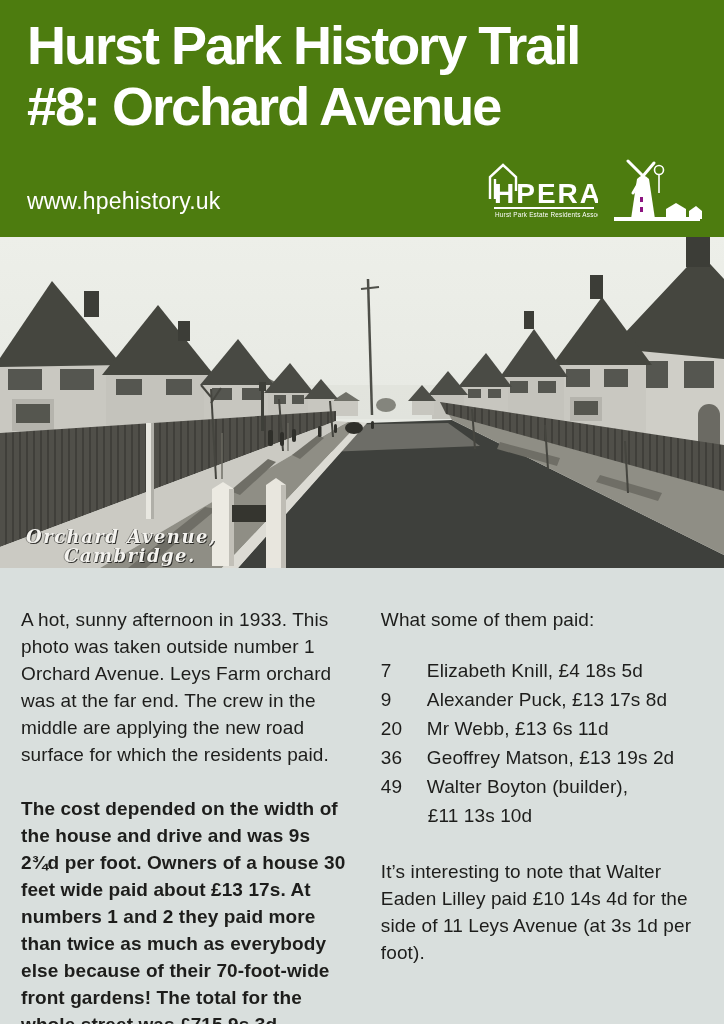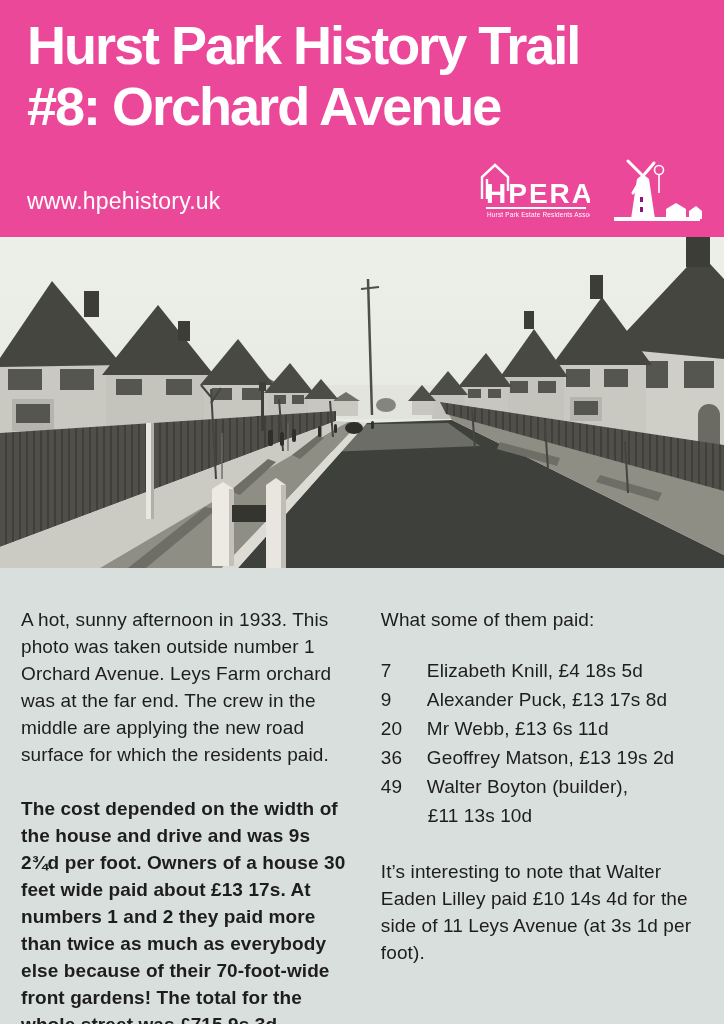--- a/index.html
+++ b/index.html
@@ -7,21 +7,21 @@
   body {
     font-family:"Liberation Sans", sans-serif;
     background:#d9dfdd;
     color:#1d1d1b;
     overflow:hidden;
   }
   
   .header {
     position:relative;
     height:237px;
-    background:#ec4899;
+    background:#4d7c0f;
     color:#ffffff;
   }
   .title {
     padding:15px 0 0 27px;
     font-size:54px;
     line-height:61px;
     font-weight:bold;
     letter-spacing:-2px;
   }
   .title span { display:block; }
@@ -31,21 +31,21 @@
     font-size:23px;
     letter-spacing:0.2px;
     color:#ffffff;
     text-align:center;
   }
   .logos {
     position:absolute;
     right:22px; bottom:10px;
     display:flex;
     align-items:flex-end;
-    gap:20px;
+    gap:12px;
     justify-content:flex-end;
   }
   
   .photo {
     position:relative;
     height:331px;
     background:#e9ebe6;
     overflow:hidden;
   }
   .photo svg { display:block; }
@@ -272,20 +272,24 @@
         <rect x="146" y="186" width="8" height="96" fill="#e8e7e0"></rect>
         <rect x="151" y="186" width="3" height="96" fill="#b0afa8"></rect>
         <polygon points="212,252 223,245 234,252 234,329 212,329" fill="#eceae2"></polygon>
         <rect x="229" y="252" width="5" height="77" fill="#c2c0b8"></rect>
         <rect x="232" y="268" width="36" height="17" fill="#35352f"></rect>
         <polygon points="266,248 276,241 286,248 286,331 266,331" fill="#e8e6de"></polygon>
         <rect x="281" y="248" width="5" height="83" fill="#bfbdb5"></rect>
       </g>
     </svg>
 
+    <div class="photo-caption">
+      <div class="cap1">Orchard Avenue,</div>
+      <div class="cap2">Cambridge.</div>
+    </div>
   </div>
 
   <div class="main">
     <div class="col-left body-text">
       <p class="para">A hot, sunny afternoon in 1933.  This photo was taken outside number 1 Orchard Avenue. Leys Farm orchard was at the far end. The crew in the middle are applying the new road surface for which the residents paid.</p>
       <p class="para">The cost depended on the width of the house and drive and was 9s 2¾d per foot. Owners of a house 30 feet wide paid about £13 17s.  At numbers 1 and 2 they paid more than twice as much as everybody else because of their 70-foot-wide front gardens! The total for the whole street was £715 9s 3d.</p>
     </div>
 
     <div class="col-right body-text">
       <p class="pay-heading">What some of them paid:</p>

